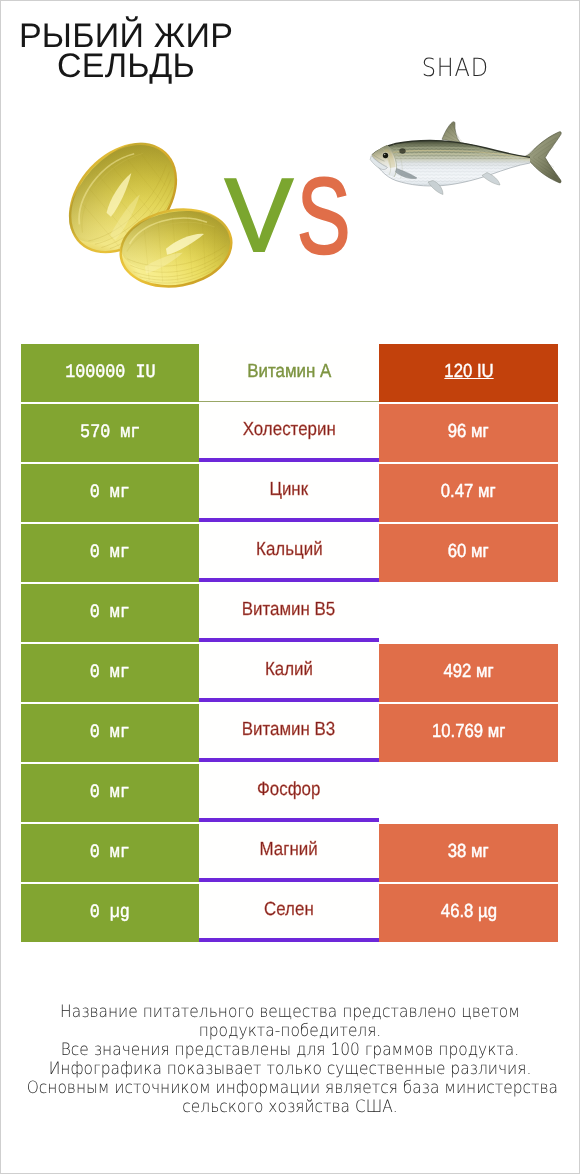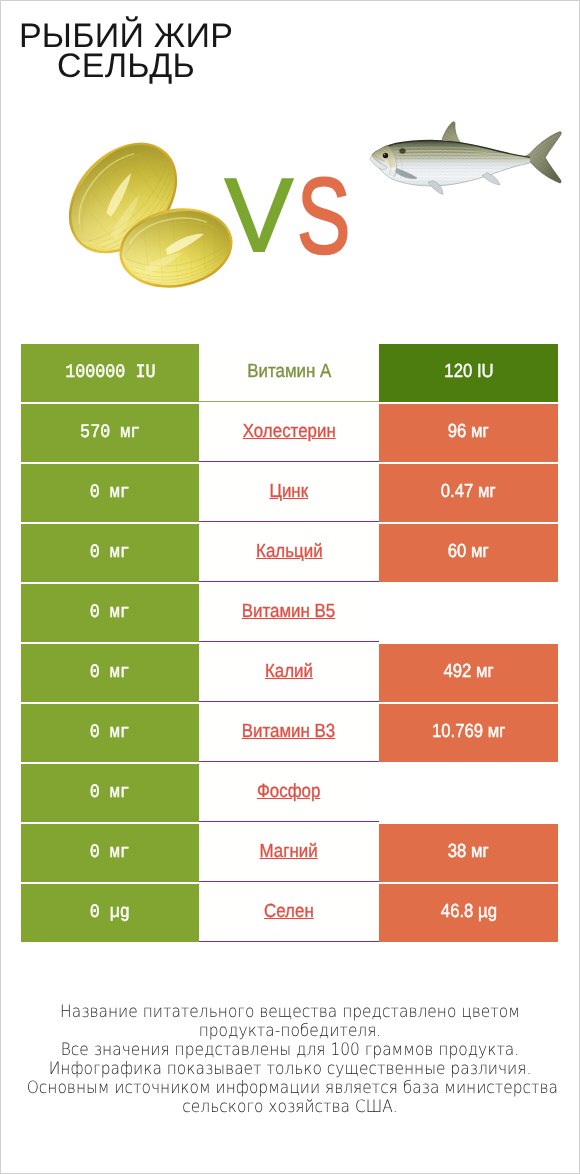--- a/index.html
+++ b/index.html
@@ -28,41 +28,42 @@
   .row{position:relative;height:58px;margin-bottom:2px;display:flex;}
   .cell{display:flex;align-items:center;justify-content:center;box-sizing:border-box;}
   .cl{width:178px;color:#fff;font-family:Liberation Mono, monospace;}
   .cl span,.cr span{display:inline-block;font-size:19px;font-weight:400;-webkit-text-stroke:0.45px #fff;transform:scaleX(0.88) translateY(-1px);}
   .cm{width:180px;background:#fffffe;}
   .cm span{display:inline-block;font-size:19px;font-weight:400;transform:scaleX(0.89) translateY(-1px);}
   .win-green .cm span{-webkit-text-stroke:0.38px #7d9440;}
   .win-orange .cm span{-webkit-text-stroke:0.38px #c96a52;}
   .cr{width:179px;color:#fff;}
   .win-green .cl{background:#82a531;}
-  .win-green .cr{background:#4d7c0f;}
+  .win-green .cr{background:#c2410c;text-decoration:underline;}
   .win-green .cm{border-bottom:1px solid #99a765;color:#7d9440;}
   .win-orange .cl{background:#82a531;}
   .win-orange .cr{background:#e06e49;}
-  .win-orange .cm{border-bottom:1px solid #6d28d9;color:#ef4444;text-decoration:underline;}
+  .win-orange .cm{border-bottom:4px solid #6d28d9;color:#7f1d1d;}
 
   
   .footer{position:absolute;left:0px;top:1003px;width:580px;text-align:center;line-height:19.05px;}
   .footer div{font-family:"DejaVu Sans",sans-serif;font-weight:200;font-size:17px;
     letter-spacing:0px;color:#262626;transform:scaleX(0.908);white-space:nowrap;}
 </style>
 </head>
 <body>
 
 <div class="page">
   <div class="page-border"></div>
 
   <div class="title-left">
       <span style="display:block">РЫБИЙ ЖИР</span>
       <span style="display:block">СЕЛЬДЬ</span>
     </div>
+  <div class="title-right"><span>SHAD</span></div>
 
   <div class="img-left">
     <svg width="190" height="190" viewBox="0 0 190 190">
       <defs>
 
         <linearGradient id="capA" x1="1" y1="0.35" x2="0.02" y2="0.68">
           <stop offset="0%" stop-color="#a89a2e"></stop>
           <stop offset="14%" stop-color="#bdaf36"></stop>
           <stop offset="30%" stop-color="#d2c444"></stop>
           <stop offset="48%" stop-color="#e3d659"></stop>

